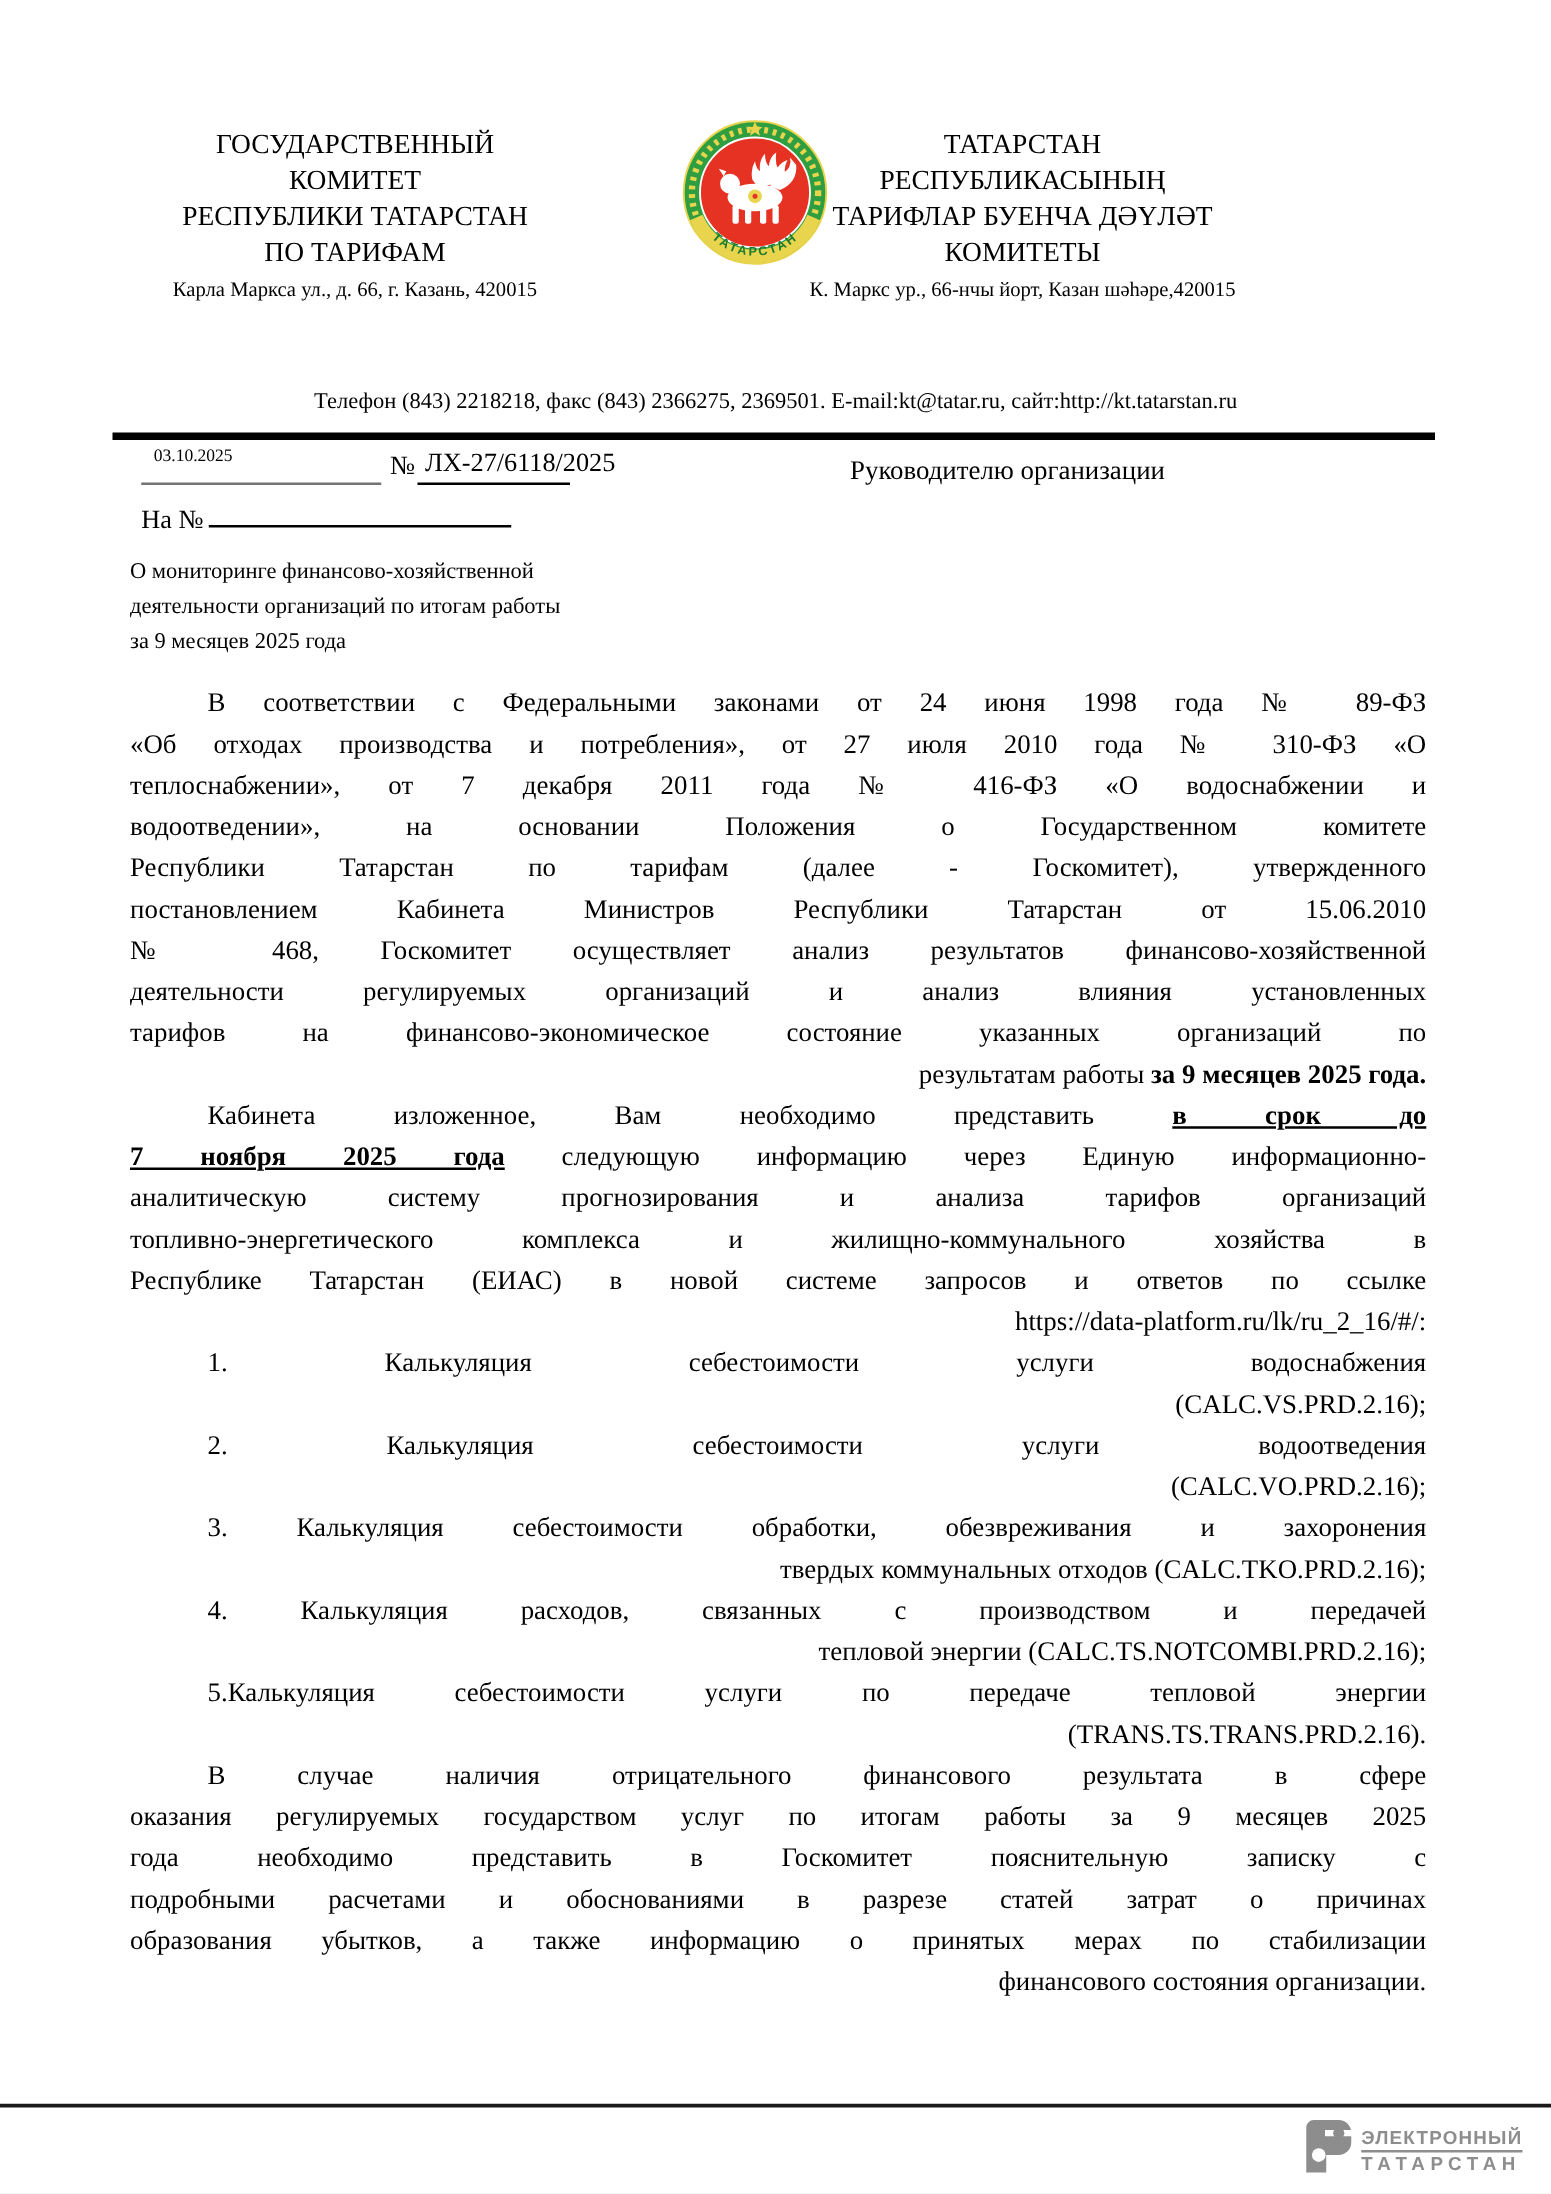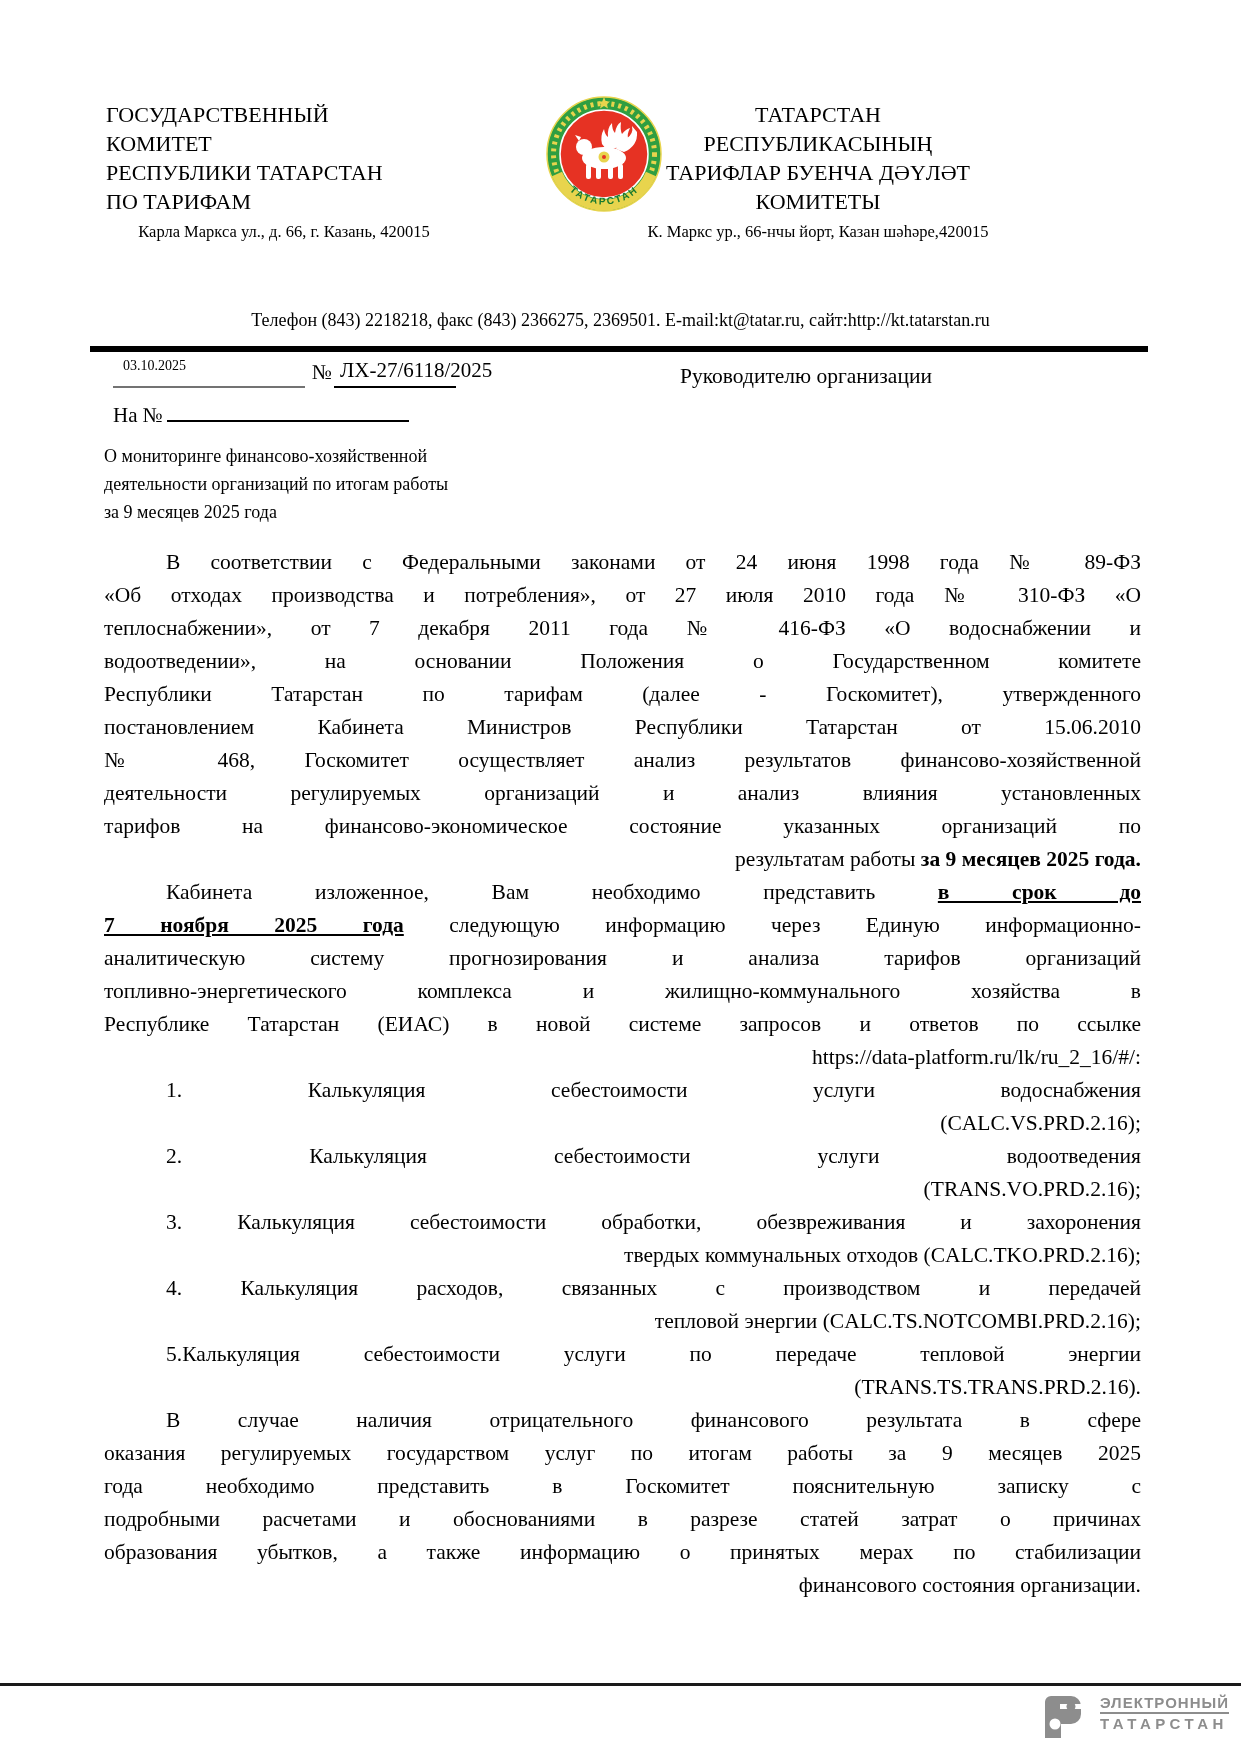--- a/index.html
+++ b/index.html
@@ -5,21 +5,21 @@
   html,body { margin:0; padding:0; background:#e8e8e8; }
   .page {
     position:relative; width:1241px; height:1755px; margin:0 auto;
     background:#ffffff; color:#000;
     font-family:"Liberation Serif", serif;
     overflow:hidden;
   }
   
   .org-left {
     position:absolute; left:106px; top:100px; width:356px;
-    font-size:22px; line-height:29px; white-space:pre-line;
+    text-align:center; font-size:22px; line-height:29px; white-space:pre-line;
   }
   .org-left-addr {
     position:absolute; left:106px; top:222px; width:356px;
     text-align:center; font-size:16.5px;
   }
   .emblem-wrap { position:absolute; left:544px; top:94px; width:120px; height:132px; }
   .org-right {
     position:absolute; left:622px; top:100px; width:392px;
     text-align:center; font-size:22px; line-height:29px; white-space:pre-line;
   }
@@ -63,21 +63,21 @@
   .bline { text-align:right; min-height:33px; }
   .bline.jfull { text-align:justify; text-align-last:justify; }
   .bline.findent { text-indent:62px; }
   .b { font-weight:bold; }
   .u { text-decoration:underline; }
 
   
   .footer-line { position:absolute; left:0; top:1683px; width:1241px; height:3px; background:#1a1a1a; }
   .footer-logo {
     position:absolute; left:1042px; top:1694px;
-    display:flex; align-items:flex-start; gap:16px;
+    display:flex; align-items:flex-end; gap:5px;
     font-family:"Liberation Sans", sans-serif; color:#8d8d8d;
   }
   .footer-logo-text { display:flex; flex-direction:column; }
   .footer-logo-line1 {
     font-size:15px; font-weight:bold; letter-spacing:1px;
     border-bottom:2px solid #8d8d8d; padding-bottom:1px;
   }
   .footer-logo-line2 { font-size:15px; font-weight:bold; letter-spacing:4.5px; margin-top:1px; }
 </style>
 </head>
@@ -162,21 +162,21 @@
         <div class="bline jfull"><span>топливно-энергетического комплекса и жилищно-коммунального хозяйства в</span></div>
         <div class="bline jfull"><span>Республике Татарстан (ЕИАС) в новой системе запросов и ответов по ссылке</span></div>
         <div class="bline"><span>https://data-platform.ru/lk/ru_2_16/#/:</span></div>
       </div>
       <div>
         <div class="bline jfull findent"><span>1. Калькуляция себестоимости услуги водоснабжения</span></div>
         <div class="bline"><span>(CALC.VS.PRD.2.16);</span></div>
       </div>
       <div>
         <div class="bline jfull findent"><span>2. Калькуляция себестоимости услуги водоотведения</span></div>
-        <div class="bline"><span>(TRANS.VO.PRD.2.16);</span></div>
+        <div class="bline"><span>(CALC.VO.PRD.2.16);</span></div>
       </div>
       <div>
         <div class="bline jfull findent"><span>3. Калькуляция себестоимости обработки, обезвреживания и захоронения</span></div>
         <div class="bline"><span>твердых коммунальных отходов (CALC.TKO.PRD.2.16);</span></div>
       </div>
       <div>
         <div class="bline jfull findent"><span>4. Калькуляция расходов, связанных с производством и передачей</span></div>
         <div class="bline"><span>тепловой энергии (CALC.TS.NOTCOMBI.PRD.2.16);</span></div>
       </div>
       <div>

